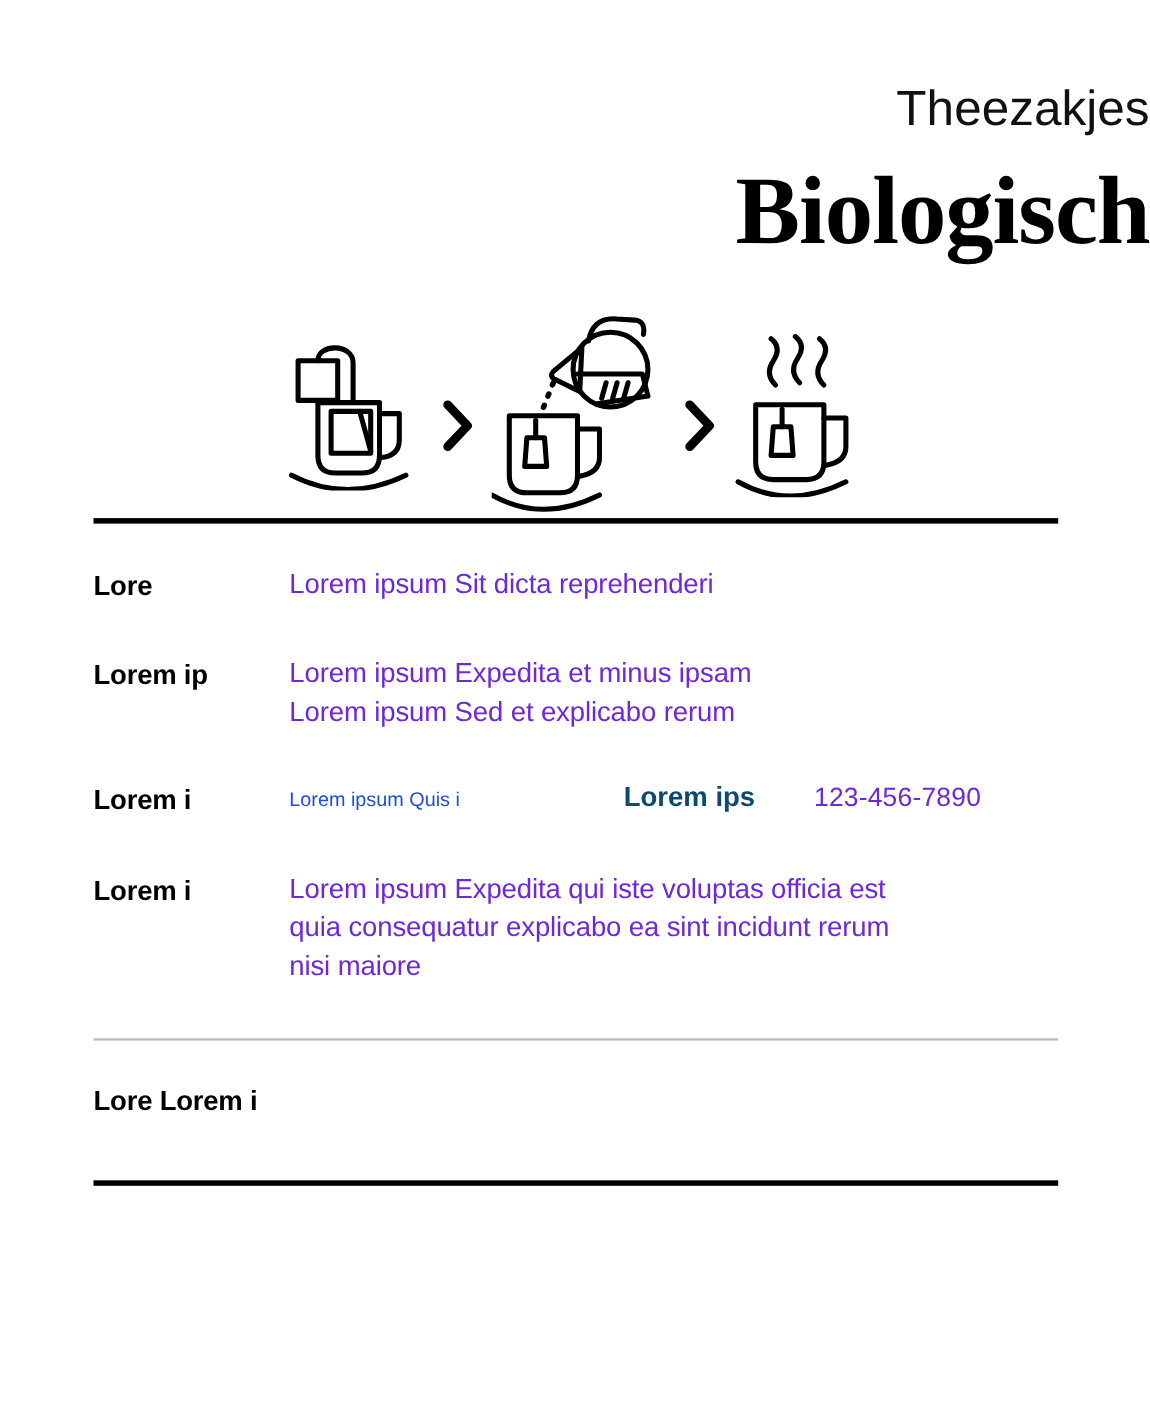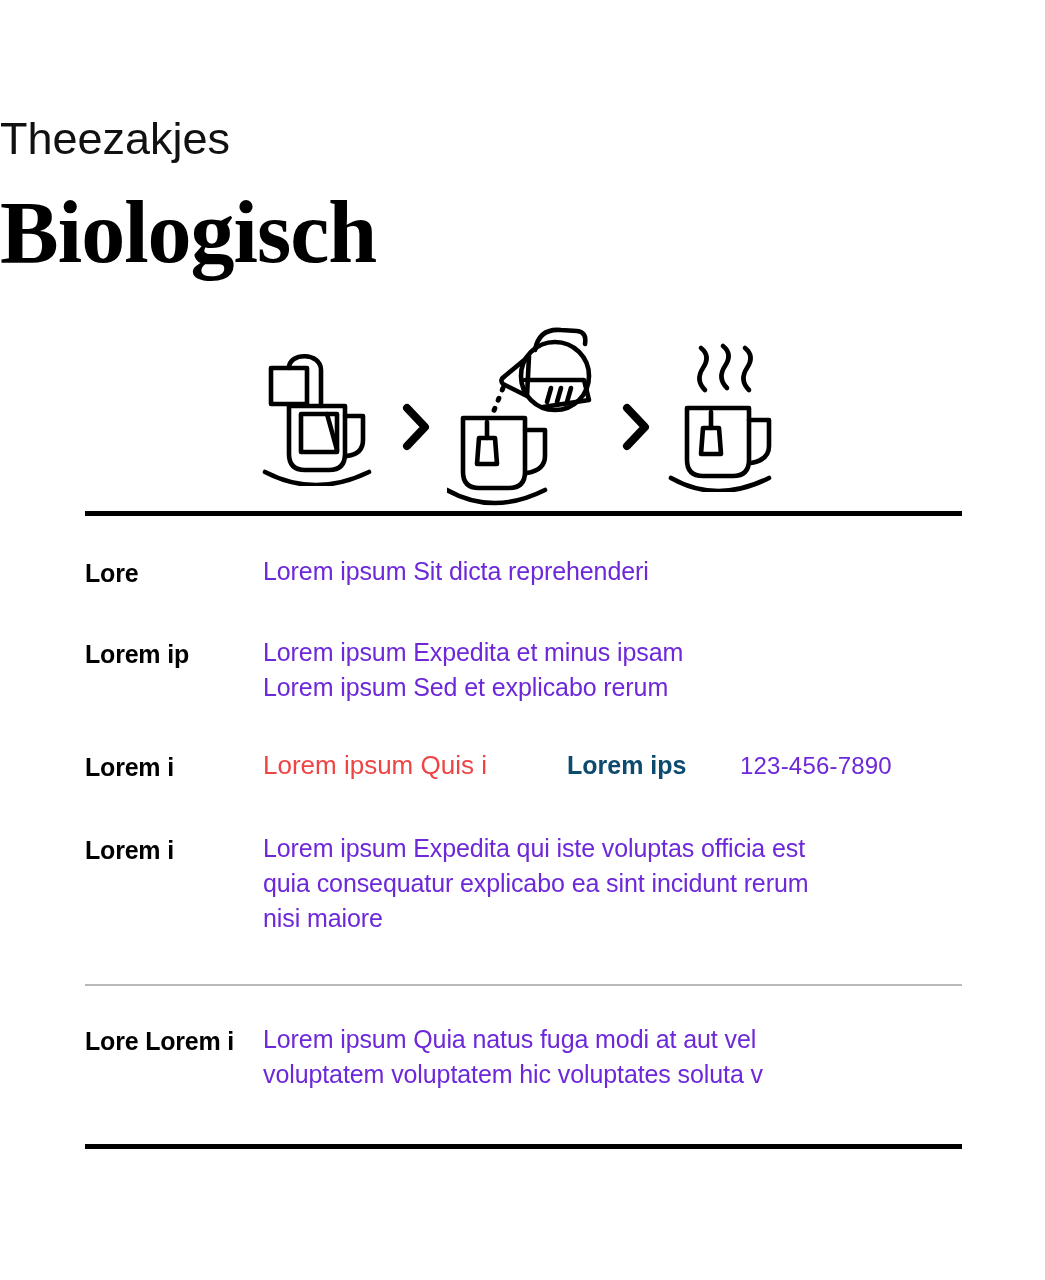--- a/index.html
+++ b/index.html
@@ -18,22 +18,22 @@
 
   .page {
     width: 1045px;
     height: 1280px;
     position: relative;
     background: #ffffff;
   }
 
   
   .header {
-    padding-top: 116px;
-    text-align: left;
+    padding-top: 76px;
+    text-align: right;
   }
   .eyebrow {
     font-family: "Liberation Sans", sans-serif;
     font-size: 45px;
     font-weight: 400;
     line-height: 1.0;
     letter-spacing: 0px;
     color: #111111;
   }
   .brand {
@@ -83,21 +83,21 @@
     padding: 0 85px;
   }
   .row {
     display: flex;
     align-items: flex-start;
   }
   .row-1 { margin-top: 38px; }
   .row-2 { margin-top: 42px; }
   .row-3 { margin-top: 43px; }
   .row-4 { margin-top: 44px; }
-  .row-5 { margin-top: 36px; }
+  .row-5 { margin-top: 36px; gap: 15px; }
 
   .label {
     width: 178px;
     flex: 0 0 178px;
     font-size: 25px;
     font-weight: 700;
     line-height: 39px;
     color: #000000;
     letter-spacing: -0.2px;
   }
@@ -110,23 +110,23 @@
   }
   .value .ln { display: block; }
 
   .row-inline {
     display: flex;
     align-items: baseline;
   }
   .inline-val {
     width: 304px;
     flex: 0 0 304px;
-    font-size: 26px;
-    line-height: 35px;
-    color: #ef4444;
+    font-size: 18px;
+    line-height: 35px;
+    color: #1d4ed8;
   }
   .inline-label {
     width: 173px;
     flex: 0 0 173px;
     font-size: 25px;
     font-weight: 700;
     line-height: 35px;
     color: #0c4a6e;
   }
   .inline-phone {
@@ -273,24 +273,20 @@
     </div>
 
     <div class="gap-before-divider"></div>
     <div class="rule-thin"></div>
 
     <div class="row row-5">
       <div class="label">
         <span class="ln">Lore</span>
         <span class="ln">Lorem i</span>
       </div>
-      <div class="value">
-        <span class="ln">Lorem ipsum Quia natus fuga modi at aut vel</span>
-        <span class="ln">voluptatem voluptatem hic voluptates soluta v</span>
-      </div>
     </div>
 
     <div class="gap-before-bottom"></div>
     <div class="rule-thick"></div>
 
   </div>
 
 </div>
 
 </body></html>

